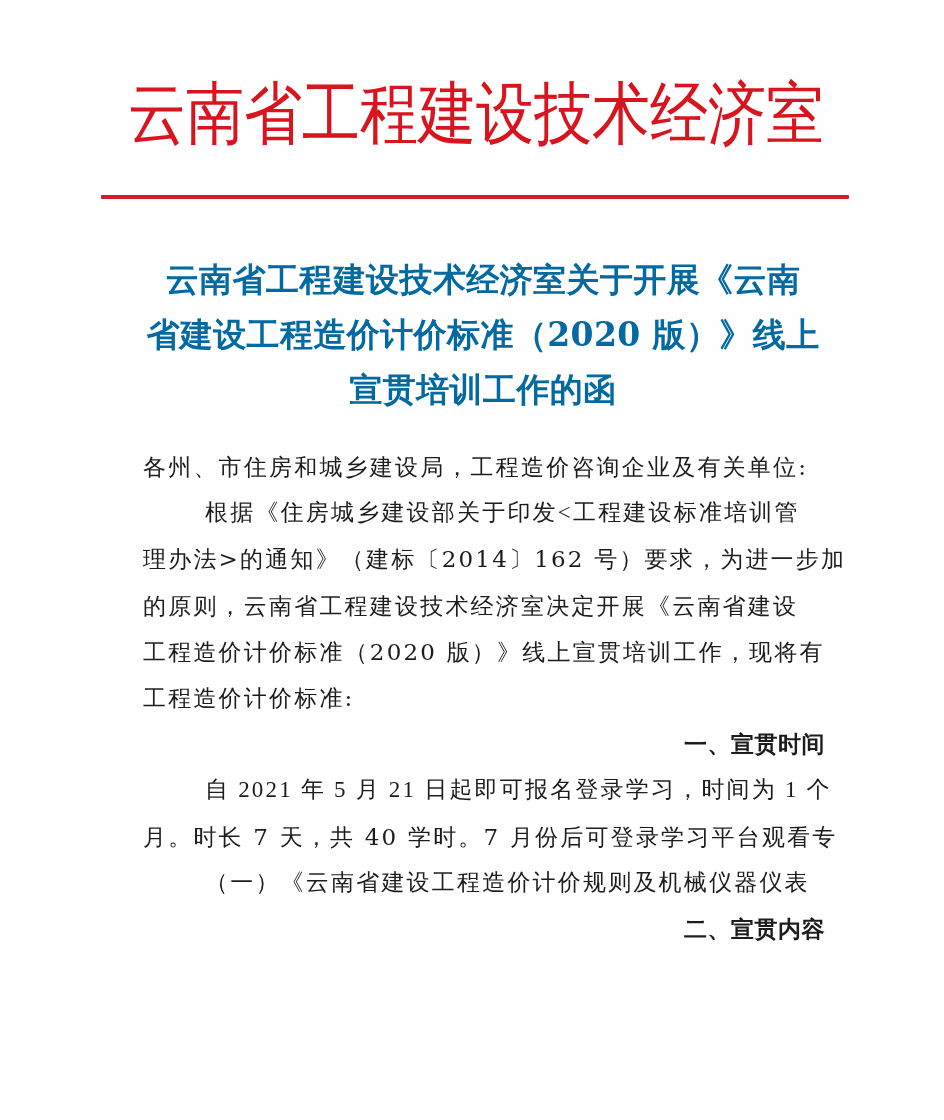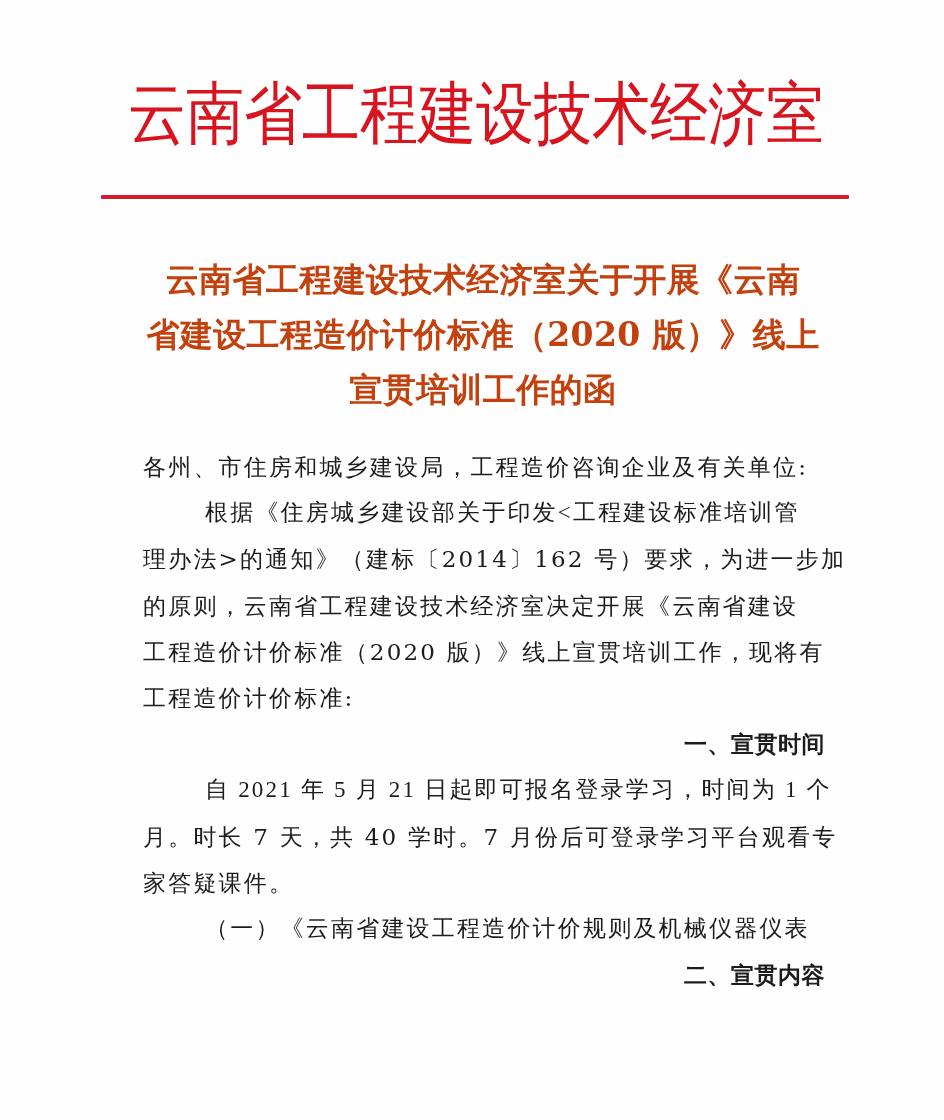--- a/index.html
+++ b/index.html
@@ -51,21 +51,21 @@
   .doc-title {
     position: absolute;
     left: 140px;
     top: 252px;
     width: 686px;
     text-align: center;
     font-family: "DejaVu Serif", "Liberation Serif", serif;
     font-weight: bold;
     font-size: 33px;
     line-height: 55px;
-    color: #c2410c;
+    color: #0369a1;
     letter-spacing: 0.4px;
   }
   .doc-title .t-line {
     display: block;
     white-space: nowrap;
   }
   .body-text {
     position: absolute;
     left: 143px;
     top: 444px;
@@ -126,19 +126,18 @@
 
     <span class="line indent">根据《住房城乡建设部关于印发&lt;工程建设标准培训管</span>
     <span class="line">理办法&gt;的通知》（建标〔2014〕162 号）要求，为进一步加</span>
     <span class="line">的原则，云南省工程建设技术经济室决定开展《云南省建设</span>
     <span class="line">工程造价计价标准（2020 版）》线上宣贯培训工作，现将有</span>
     <span class="line">工程造价计价标准:</span>
 
     <span class="line heading">一、宣贯时间</span>
     <span class="line indent">自 2021 年 5 月 21 日起即可报名登录学习，时间为 1 个</span>
     <span class="line">月。时长 7 天，共 40 学时。7 月份后可登录学习平台观看专</span>
-    <span class="line">家答疑课件。</span>
 
     <span class="line indent">（一）《云南省建设工程造价计价规则及机械仪器仪表</span>
     <span class="line heading">二、宣贯内容</span>
   </div>
 
 </div>
 
 </body></html>

